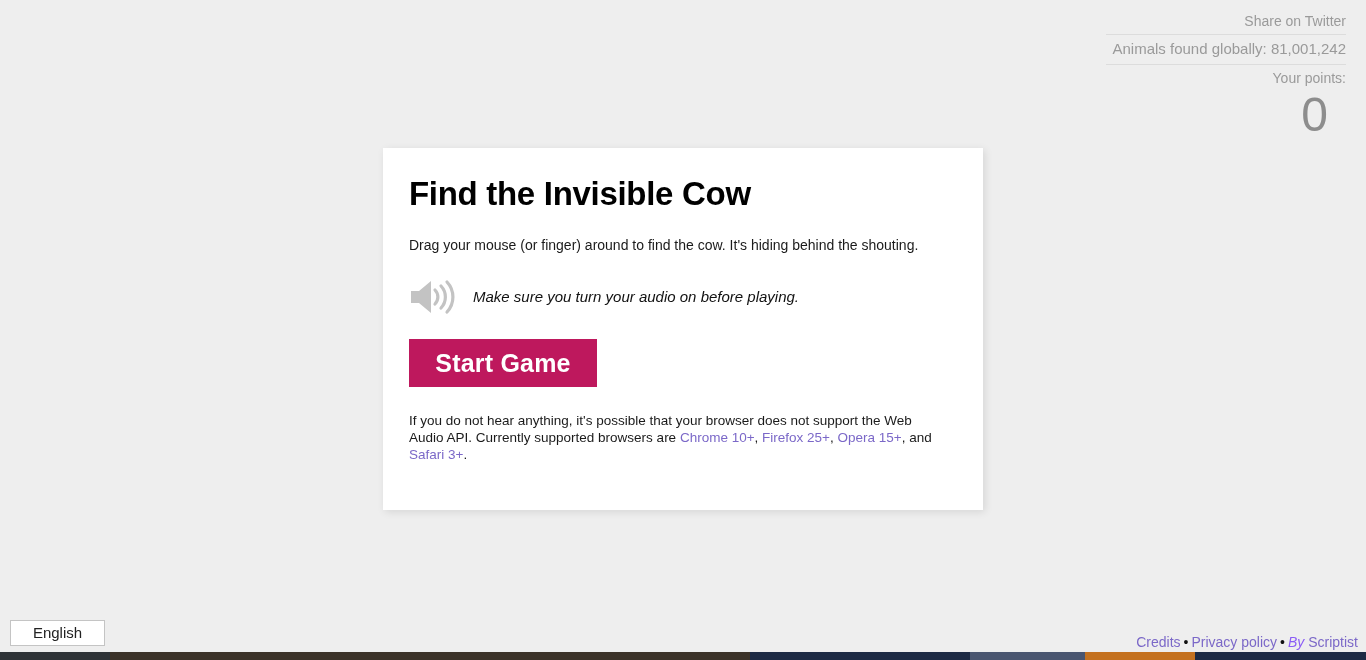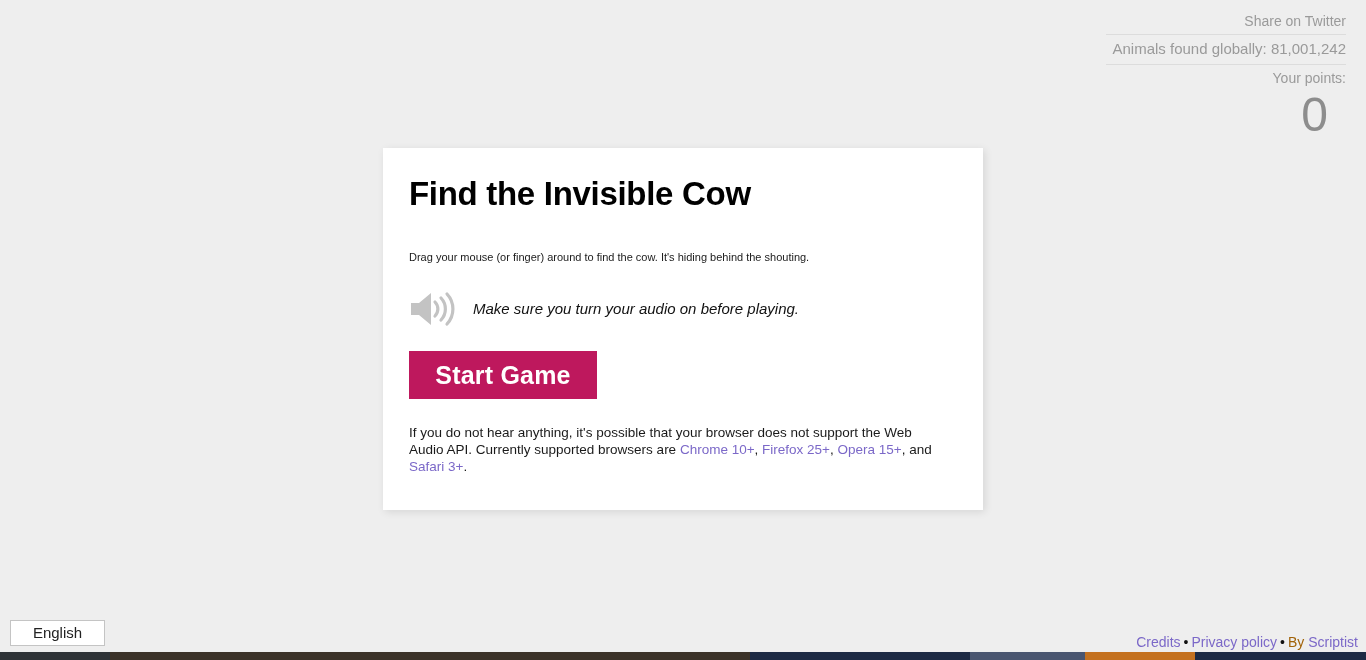--- a/index.html
+++ b/index.html
@@ -76,24 +76,24 @@
   }
   .card-title {
     font-size: 33px;
     font-weight: bold;
     color: #000000;
     margin: 0;
     line-height: 40px;
     letter-spacing: -0.3px;
   }
   .card-desc {
-    font-size: 11px;
+    font-size: 14px;
     color: #1a1a1a;
     line-height: 19px;
-    margin: 34px 0 0 0;
+    margin: 22px 0 0 0;
     max-width: 520px;
   }
   .audio-row {
     display: flex;
     align-items: center;
     margin-top: 22px;
   }
   .speaker-icon {
     width: 52px;
     height: 40px;
@@ -161,21 +161,21 @@
     color: #111111;
     line-height: 18px;
     white-space: nowrap;
   }
   .footer-links a {
     color: #7b68c8;
     text-decoration: none;
     cursor: pointer;
   }
   .footer-sep { color: #111111; margin: 0 3px; }
-  .footer-by { color: #a16207; }
+  .footer-by { color: #8b5cf6; font-style: italic; }
 
   
   .taskbar {
     position: absolute;
     left: 0;
     bottom: 0;
     width: 1366px;
     height: 8px;
     display: flex;
   }

